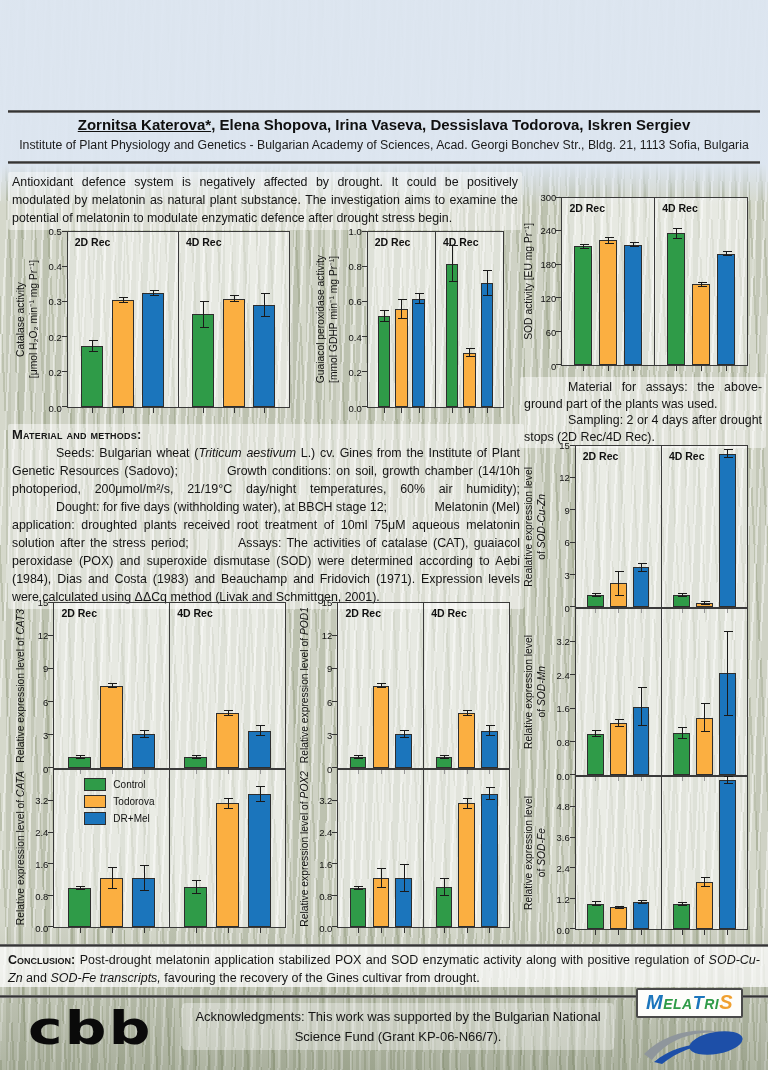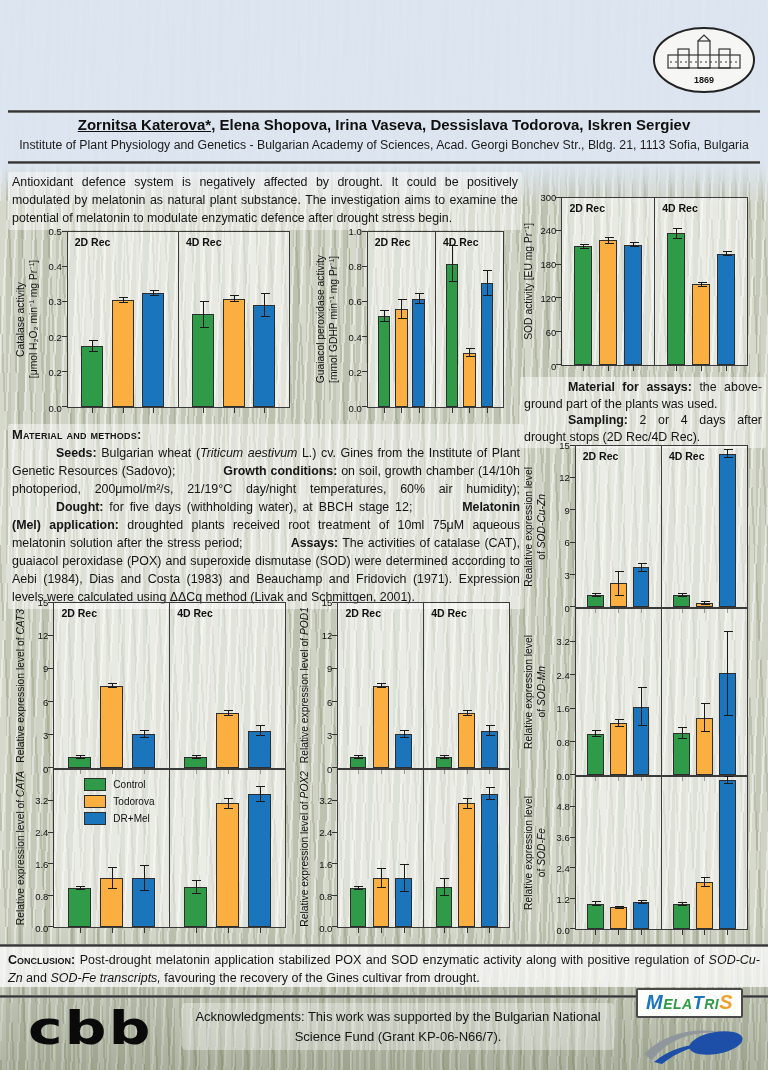--- a/index.html
+++ b/index.html
@@ -7,21 +7,21 @@
     position:relative;width:768px;height:1070px;overflow:hidden;
     font-family:"Liberation Sans",sans-serif;color:#151515;
     background:
       linear-gradient(180deg, rgba(221,230,241,0.97) 0px, rgba(221,230,241,0.97) 164px, rgba(221,230,241,0) 205px),
       linear-gradient(180deg, rgba(0,0,0,0) 0px, rgba(0,0,0,0) 920px, rgba(75,88,55,0.28) 1070px),
       repeating-linear-gradient(93deg, rgba(255,255,255,0.45) 0px, rgba(255,255,255,0.45) 2px, rgba(255,255,255,0) 2px, rgba(255,255,255,0) 9px),
       repeating-linear-gradient(87deg, rgba(125,135,100,0.28) 0px, rgba(125,135,100,0.28) 2px, rgba(125,135,100,0) 2px, rgba(125,135,100,0) 13px),
       repeating-linear-gradient(90deg, #d5d8cb 0px, #d5d8cb 6px, #c4c8b8 6px, #c4c8b8 11px, #cfd2c5 11px, #cfd2c5 18px, #bdc2b0 18px, #bdc2b0 25px);
   }
   .abs{position:absolute;}
-  .b{font-weight:700;padding-left:44px;}
+  .b{font-weight:400;padding-left:44px;}
   .i{font-style:italic;}
   .u{text-decoration:underline;}
   .sc{font-variant:small-caps;font-weight:700;}
   .rule{height:3px;background:linear-gradient(180deg,#777 0%,#2e2e2e 55%,#9a9a9a 100%);}
   .title{font-size:20.5px;font-weight:700;line-height:1.38;text-align:center;color:#0f1320;letter-spacing:0.2px;}
   .authors{width:100%;text-align:center;font-size:15px;font-weight:700;color:#101010;}
   .affil{width:100%;text-align:center;font-size:12.3px;color:#1b1b1b;}
   .txt{font-size:12.4px;line-height:1.45;text-align:justify;background:rgba(255,255,255,0.45);padding:2px 4px;border-radius:2px;}
   .methods-head{font-variant:small-caps;font-weight:700;font-size:13px;letter-spacing:0.2px;}
   
@@ -57,32 +57,20 @@
   .ippg-sub{font-size:5px;line-height:1.1;color:#555;width:46px;}
   .ippg-tag{background:#3a6ea5;color:#fff;font-size:8.5px;font-weight:700;padding:1px 4px;border:1px solid #27496d;letter-spacing:0.5px;}
 </style>
 </head>
 <body>
 
 <div class="poster">
 
 
 
-  <div class="abs" style="left:652px;top:26px;">
-    <svg viewBox="0 0 104 68" width="104" height="68">
-      <ellipse cx="52" cy="34" rx="50" ry="32" fill="#f6f7f4" stroke="#222" stroke-width="2"></ellipse>
-      <rect x="16" y="29" width="72" height="13" fill="none" stroke="#333" stroke-width="1.2"></rect>
-      <rect x="26" y="23" width="11" height="19" fill="none" stroke="#333" stroke-width="1.2"></rect>
-      <rect x="67" y="23" width="11" height="19" fill="none" stroke="#333" stroke-width="1.2"></rect>
-      <rect x="46" y="15" width="12" height="27" fill="none" stroke="#333" stroke-width="1.2"></rect>
-      <path d="M46 15 L52 9 L58 15" fill="none" stroke="#333" stroke-width="1.2"></path>
-      <path d="M18 36 H86" stroke="#333" stroke-width="1" stroke-dasharray="2 3"></path>
-      <text x="52" y="57" text-anchor="middle" font-size="9" font-weight="bold" fill="#111">1869</text>
-    </svg>
-  </div>
 
   <div class="abs rule" style="left:8px;right:8px;top:110px;"></div>
 
   <div class="abs authors" style="left:0;top:116px;"><span class="u">Zornitsa Katerova*</span><span>,  Elena Shopova, Irina Vaseva, Dessislava Todorova, Iskren Sergiev</span></div>
   <div class="abs affil" style="left:0;top:138px;">Institute of Plant Physiology and Genetics - Bulgarian Academy of Sciences, Acad. Georgi Bonchev Str., Bldg. 21, 1113 Sofia, Bulgaria</div>
 
   <div class="abs rule" style="left:8px;right:8px;top:161px;"></div>
 
   <div class="abs txt" style="left:8px;top:172px;width:506px;">Antioxidant defence system is negatively affected by drought. It could be positively modulated by melatonin as natural plant substance. The investigation aims to examine the potential of melatonin to modulate enzymatic defence after drought stress begin.</div>
 

